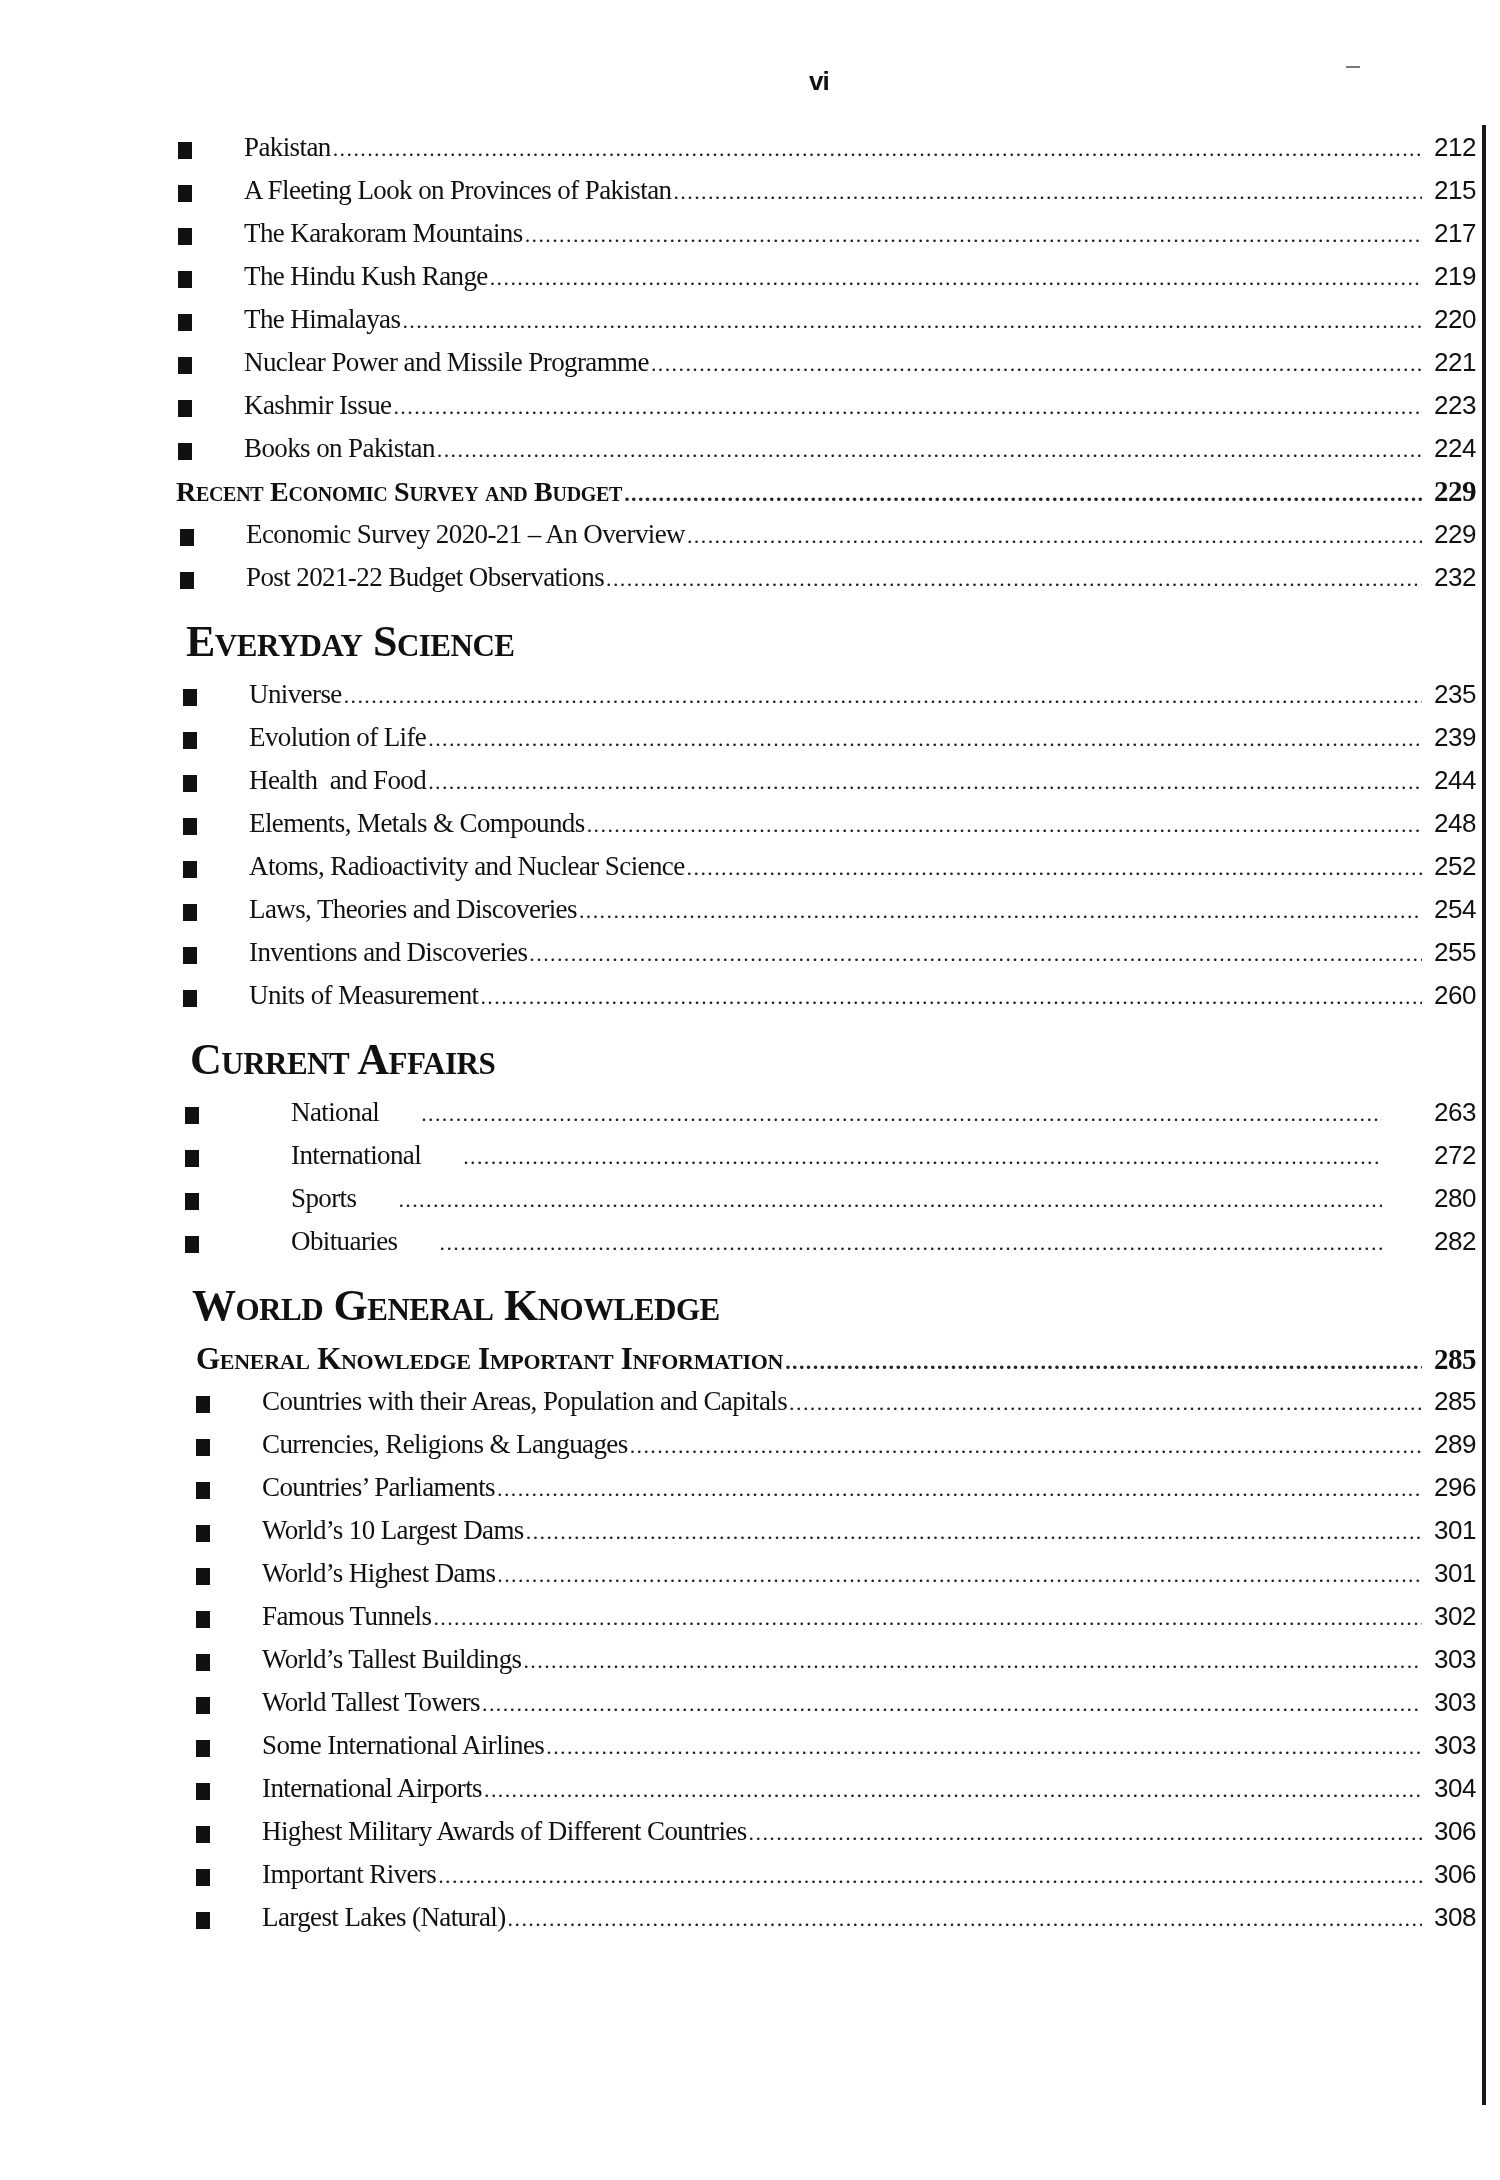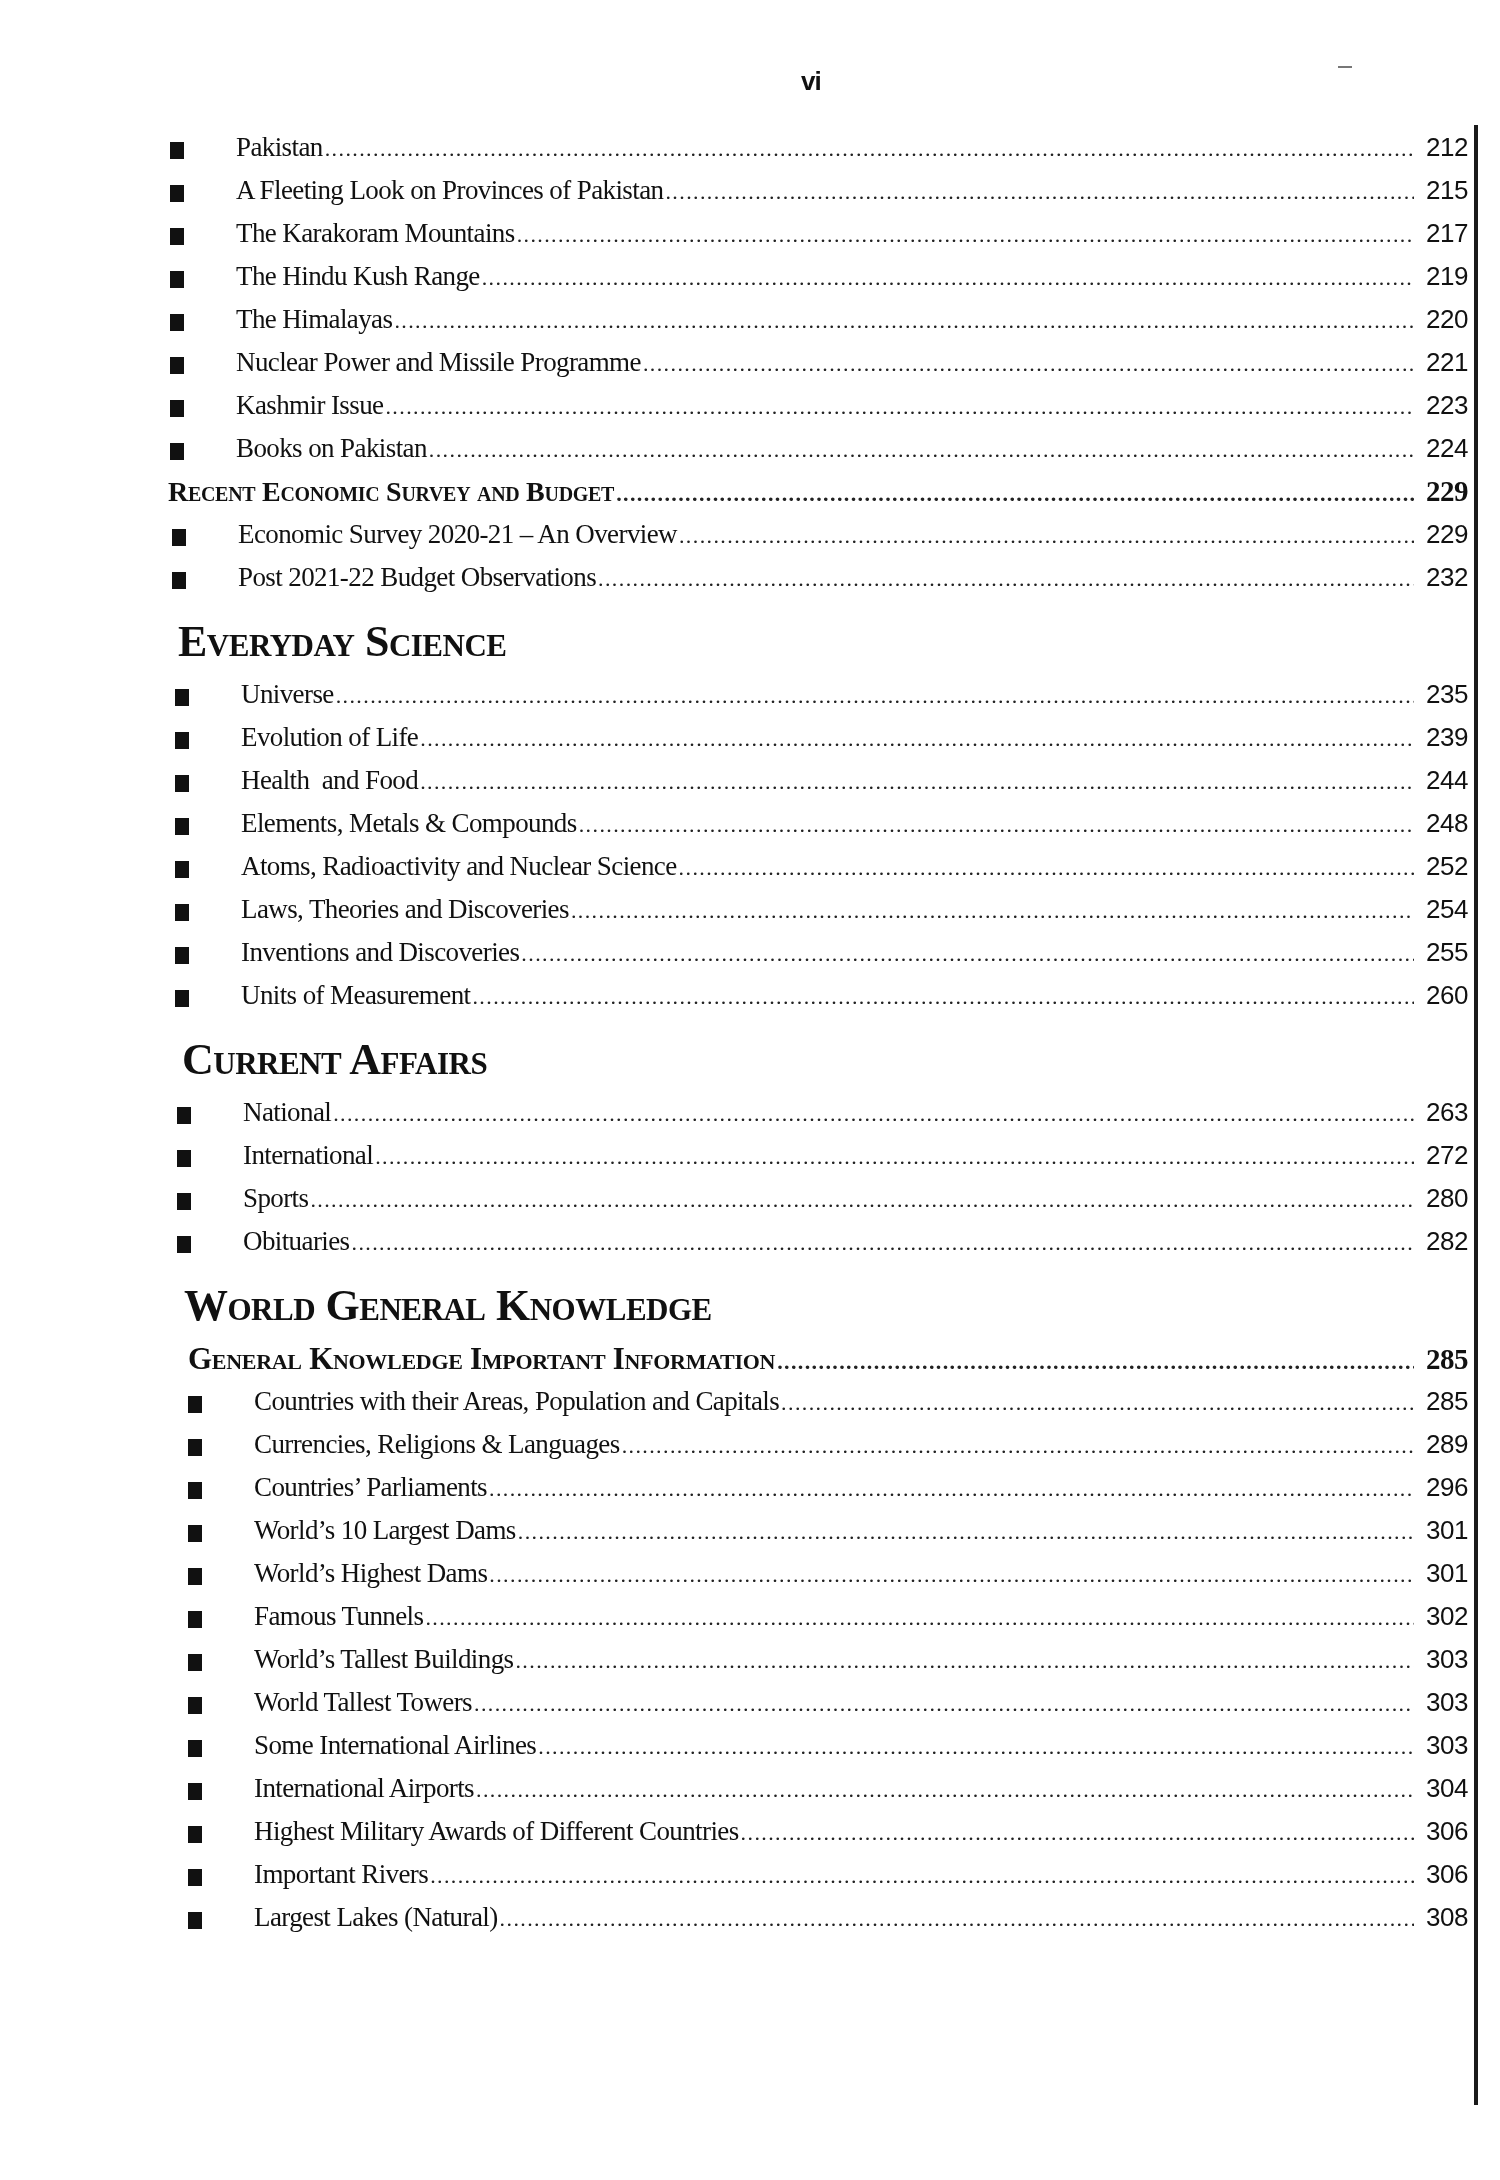--- a/index.html
+++ b/index.html
@@ -9,21 +9,21 @@
       background: #ffffff;
       overflow: hidden;
     }
     body {
       position: relative;
       font-family: "Liberation Serif", "DejaVu Serif", serif;
       color: #111111;
     }
     .page {
       position: absolute;
-      left: 8px; top: 0;
+      left: 16px; top: 0;
       width: 1484px; height: 2180px;
     }
     .page-number {
       position: absolute;
       left: 793px;
       top: 66px;
       font-size: 26px;
       font-weight: bold;
       font-family: "Liberation Sans", "DejaVu Sans", sans-serif;
       letter-spacing: -1px;
@@ -104,21 +104,21 @@
       font-variant: small-caps;
       font-size: 44px;
       letter-spacing: -0.5px;
       height: 74px;
       line-height: 86px;
       padding-left: 9px;
     }
     .indent-1 { padding-left: 2px; }
     .indent-2 { padding-left: 4px; }
     .indent-3 { padding-left: 7px; }
-    .indent-4 { padding-left: 9px; }
+    .indent-4 { padding-left: 9px; gap: 40px; }
   </style>
 </head>
 <body>
 
 <div class="page">
   <div class="page-number">vi</div>
   <div class="top-mark"></div>
   <div class="right-rule"></div>
 
   <div class="toc" id="toc">

